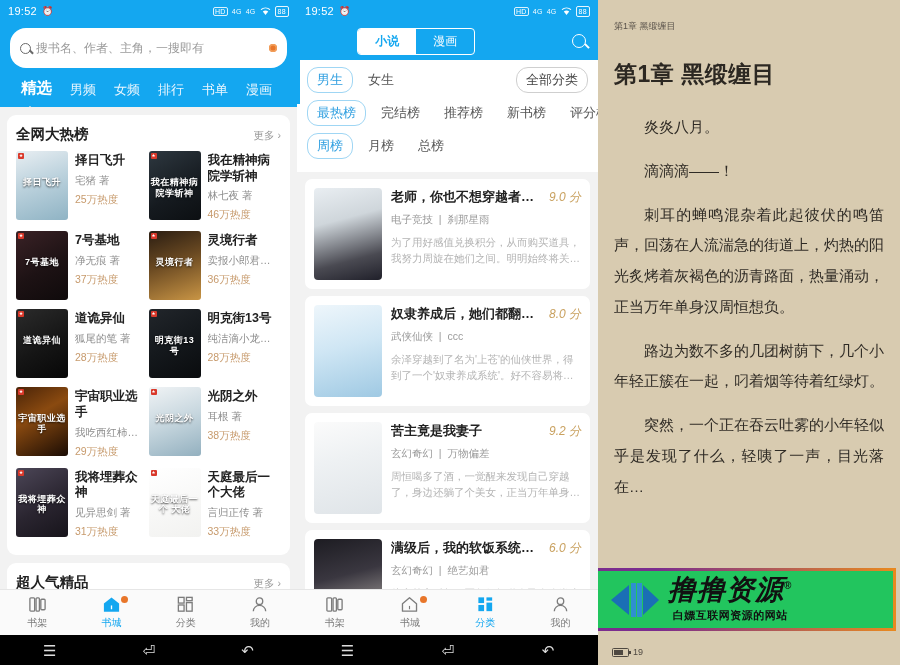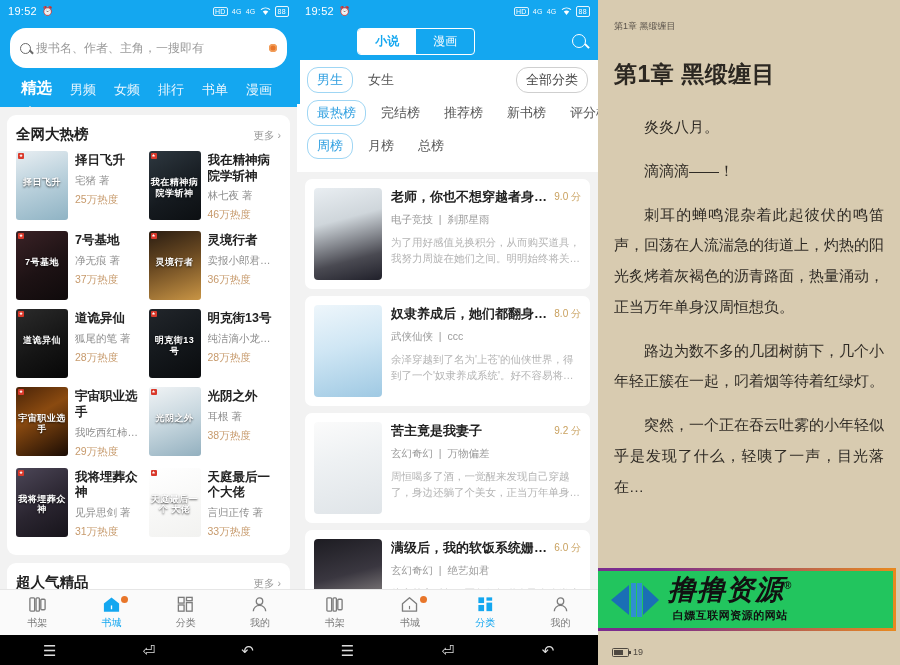--- a/index.html
+++ b/index.html
@@ -138,21 +138,21 @@
   .bcover {
     width: 68px; height: 92px; border-radius: 4px; flex: none; margin-right: 9px; overflow: hidden;
     position: relative; background: #dfe3e6;
   }
   .bmain { flex: 1; min-width: 0; }
   .btop { display: flex; align-items: center; }
   .btitle {
     font-size: 13px; font-weight: bold; color: #222; flex: 1; min-width: 0;
     white-space: nowrap; overflow: hidden; text-overflow: ellipsis;
   }
-  .bscore { font-size: 10px; color: #c9a15f; margin-left: 7px; white-space: nowrap; }
+  .bscore { font-size: 12px; color: #c9a15f; margin-left: 7px; white-space: nowrap; font-style: italic; }
   .bmeta { font-size: 10.5px; color: #9a9a9a; margin-top: 7px; }
   .bdesc {
     font-size: 10.5px; color: #b4b4b4; line-height: 1.55; margin-top: 7px;
     display: -webkit-box; -webkit-line-clamp: 2; -webkit-box-orient: vertical; overflow: hidden;
   }
 
   
   #panel-reader { background: #d8cbb0; }
   .rd-head { padding: 20px 16px 0; font-size: 9px; color: #59524a; }
   .rd-title { font-size: 23px; font-weight: bold; color: #2c2822; padding: 26px 16px 0; letter-spacing: .5px; }

